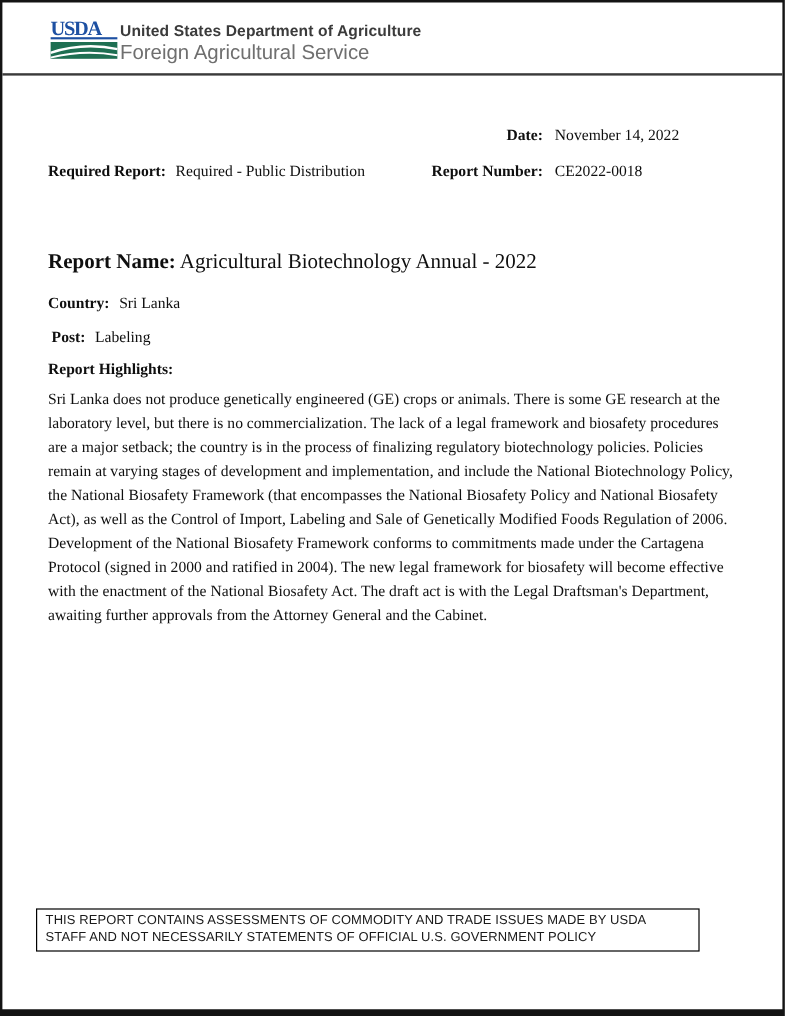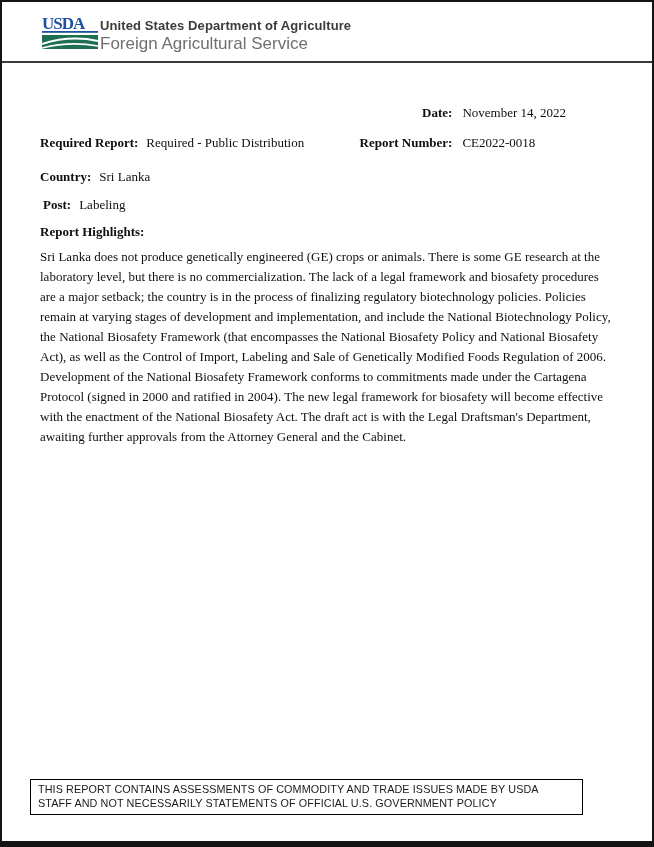--- a/index.html
+++ b/index.html
@@ -69,21 +69,21 @@
   .row-category { margin-top: 8px; }
 
   .prepared { margin-top: 60px; }
   .approved { margin-top: 12px; }
   .highlights-label { margin-top: 7px; font-family: Liberation Serif, serif; }
   .highlights-text { margin-top: 5px; }
 
   
   .footer-box {
     position: absolute;
-    left: 28px; right: 69px; bottom: 26px;
+    left: 28px; right: 69px; bottom: 48px;
     border: 1.5px solid #000000;
     padding: 2px 7px 4px 7px;
     font-family: "Liberation Sans", sans-serif;
     font-size: 10.8px; line-height: 14px;
     color: #1a1a1a; letter-spacing: 0.1px;
   }
 </style>
 </head>
 <body>
 
@@ -113,20 +113,24 @@
         <span class="lbl">Required Report:</span><span class="gap8"></span><span>Required - Public Distribution</span>
       </div>
       <div class="meta-right">
         <span class="lbl">Date:</span>
         <span>November 14, 2022</span>
         <span class="lbl">Report Number:</span>
         <span>CE2022-0018</span>
       </div>
     </div>
 
+    <div class="report-name">
+      <span class="lbl">Report Name:</span>
+      <span>Agricultural Biotechnology Annual - 2022</span>
+    </div>
 
     <div class="row-country">
       <span class="lbl">Country:</span><span class="gap8"></span><span>Sri Lanka</span>
     </div>
 
     <div class="row-post">
       <span class="lbl">Post:</span><span class="gap8"></span><span>Labeling</span>
     </div>
 
 

